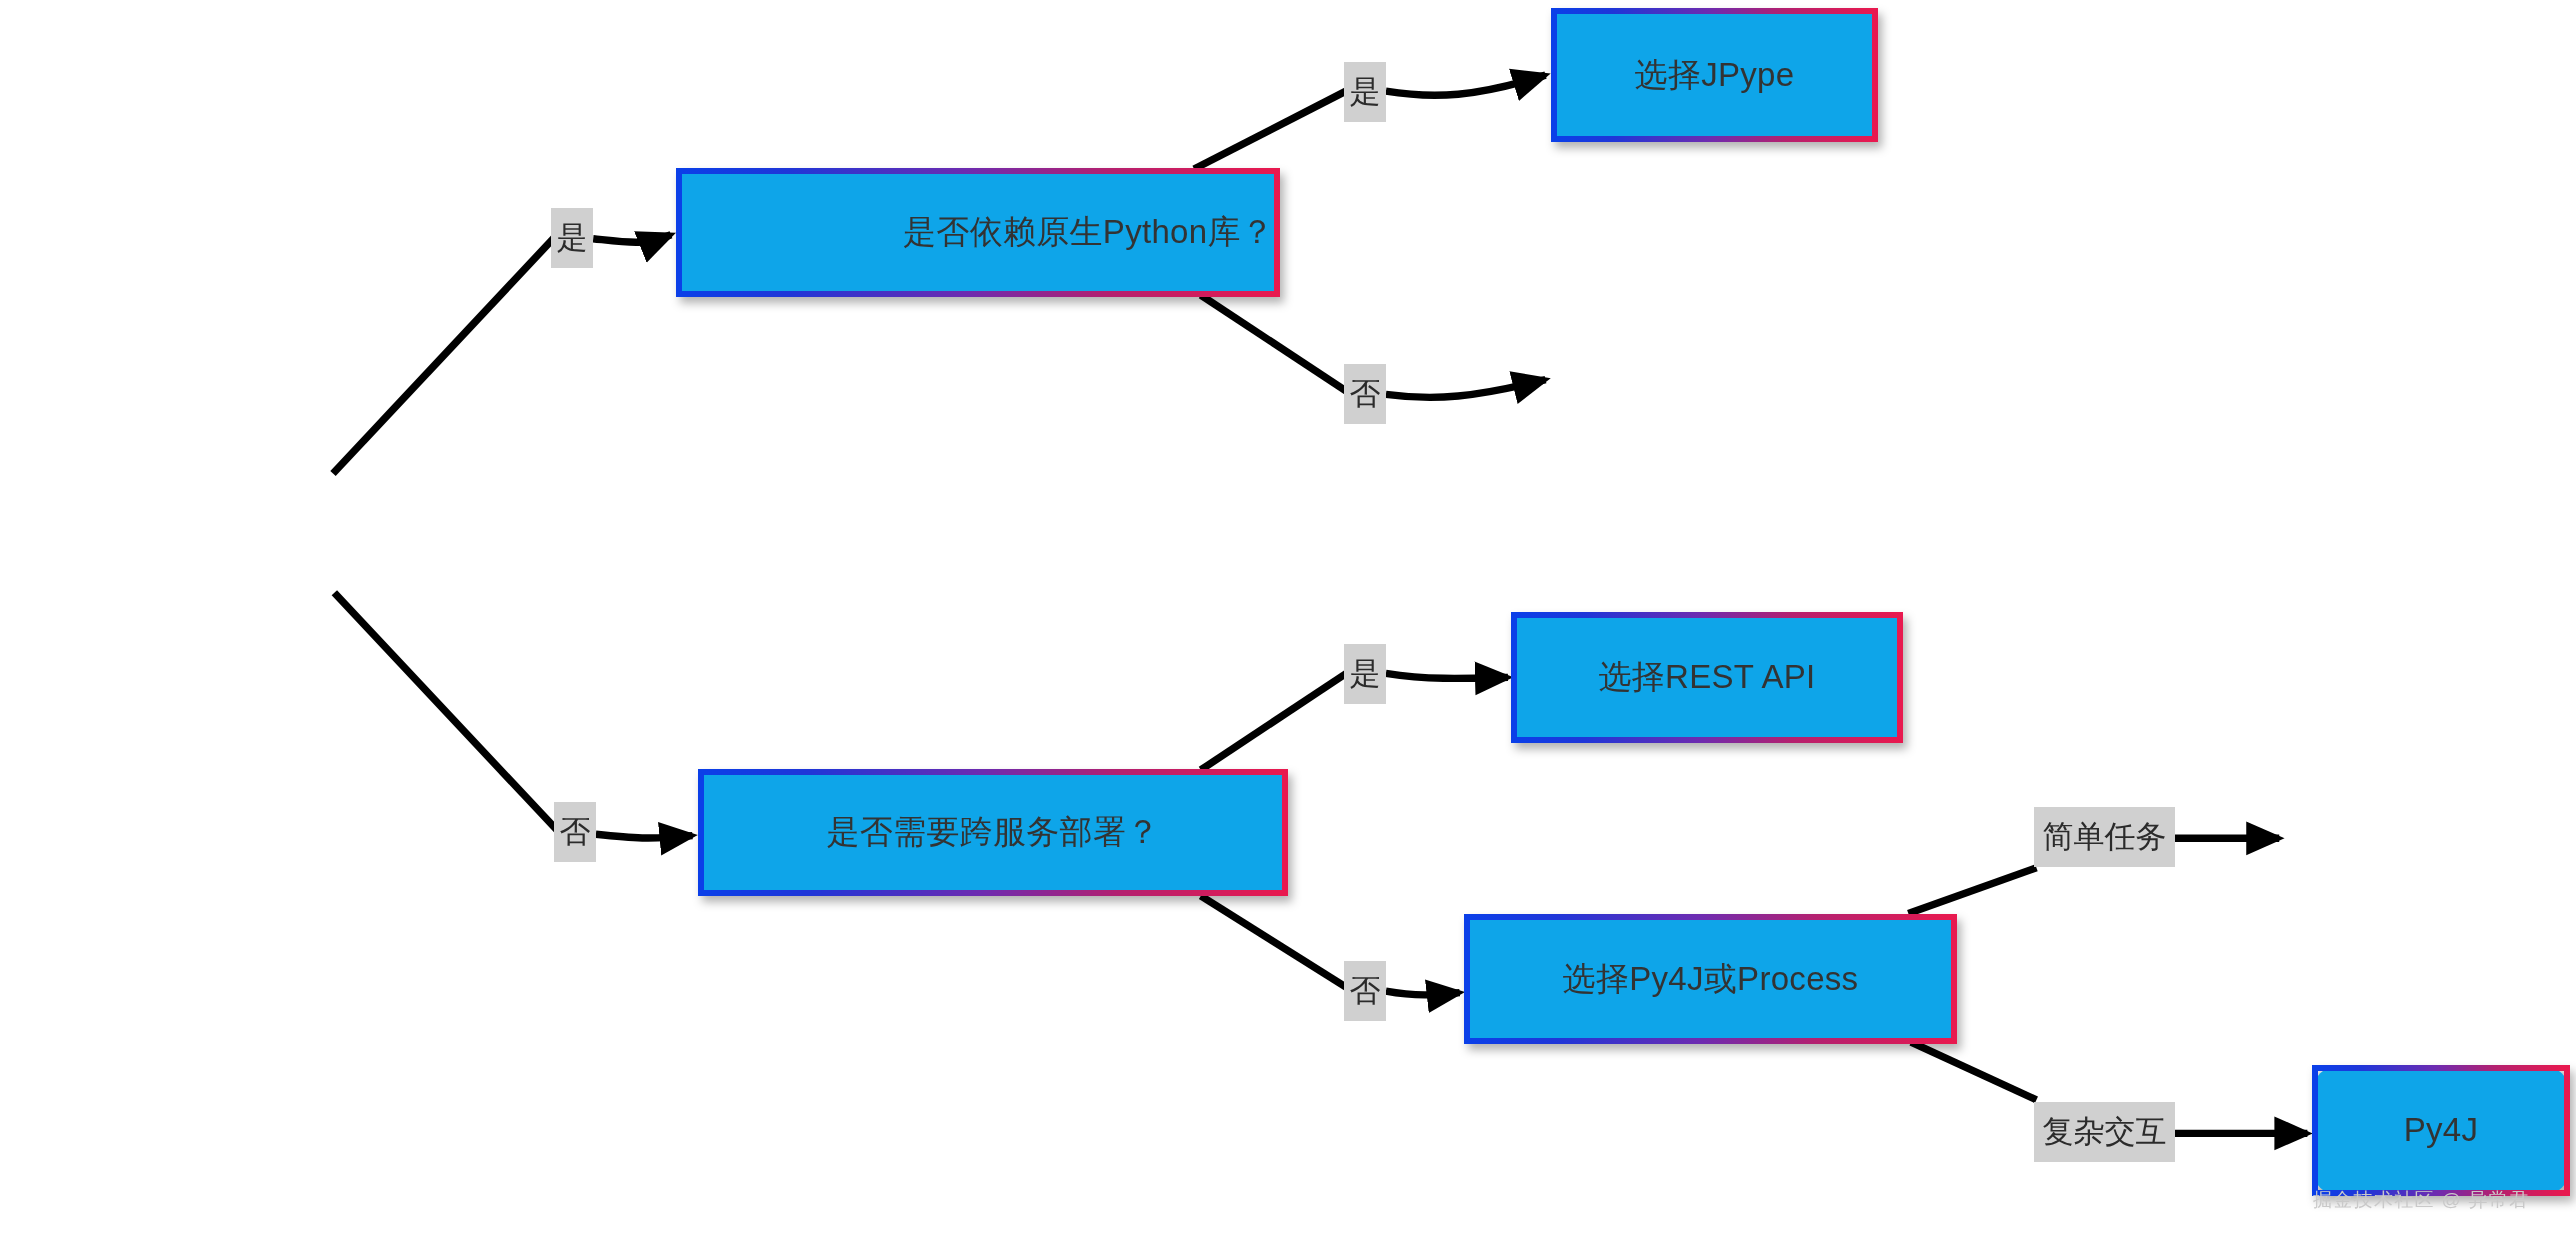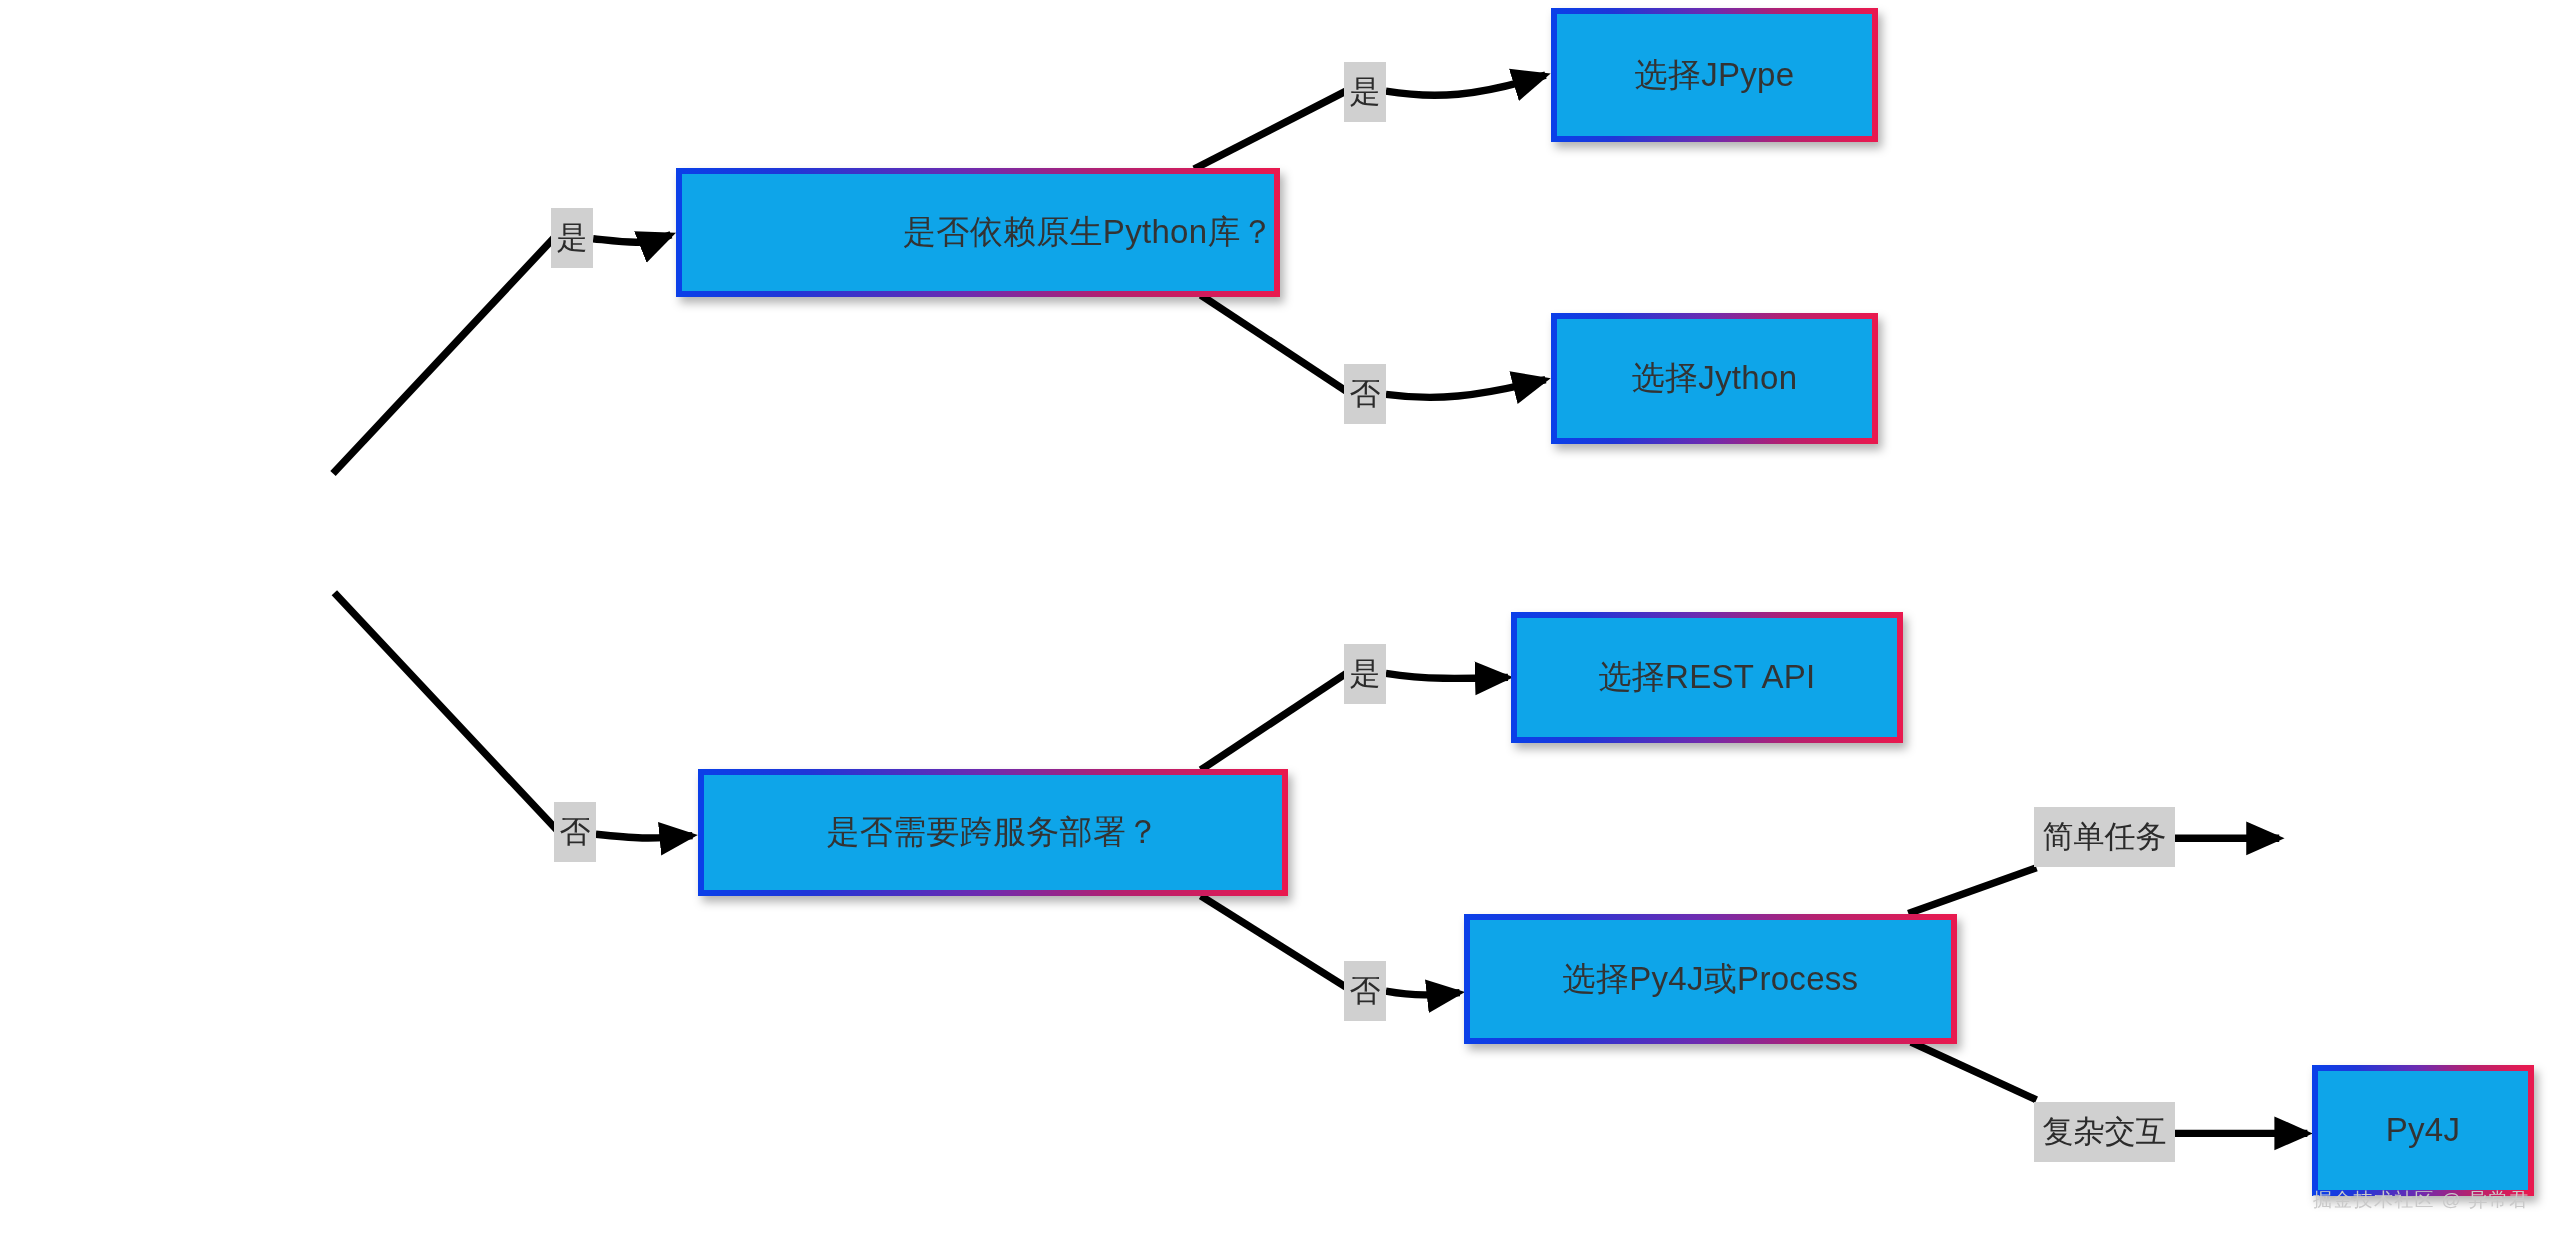--- a/index.html
+++ b/index.html
@@ -111,38 +111,35 @@
 
 
   <div class="node" style="left:676px; top:168px; width:604px; height:129px;justify-content:flex-end;">
     <span class="node-label">是否依赖原生Python库？</span>
   </div>
 
   <div class="node" style="left:1551px; top:8px; width:327px; height:134px;">
     <span class="node-label">选择JPype</span>
   </div>
 
-  <div class="node" style="left:1551px; top:313px; width:327px; height:131px;">
-    <span class="node-label">选择Jython</span>
-  </div>
 
   <div class="node" style="left:698px; top:769px; width:590px; height:127px;text-align:center;">
     <span class="node-label">是否需要跨服务部署？</span>
   </div>
 
   <div class="node" style="left:1511px; top:612px; width:392px; height:131px;">
     <span class="node-label">选择REST API</span>
   </div>
 
   <div class="node" style="left:1464px; top:914px; width:493px; height:130px;">
     <span class="node-label">选择Py4J或Process</span>
   </div>
 
 
-  <div class="node" style="left:2312px; top:1065px; width:222px; height:131px;">
+  <div class="node" style="left:2312px; top:1065px; width:258px; height:131px;border-radius:28px;">
     <span class="node-label">Py4J</span>
   </div>
 
   <div class="edge-label" style="left:551px; top:208px; width:42px; height:60px;">是</div>
 
   <div class="edge-label" style="left:554px; top:802px; width:42px; height:60px;">否</div>
 
   <div class="edge-label" style="left:1344px; top:62px; width:42px; height:60px;">是</div>
 
   <div class="edge-label" style="left:1344px; top:364px; width:42px; height:60px;">否</div>

